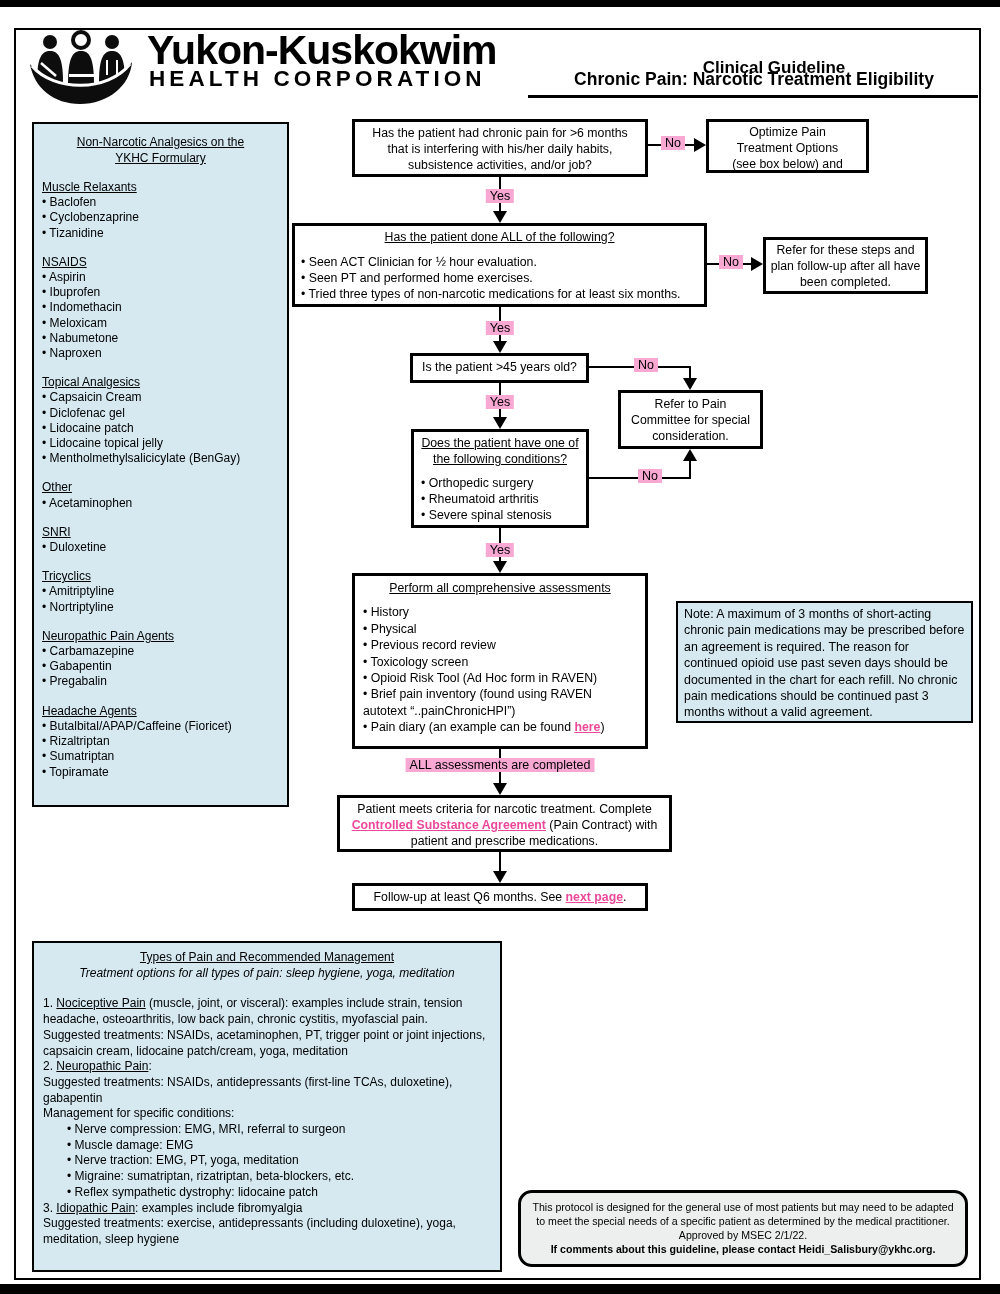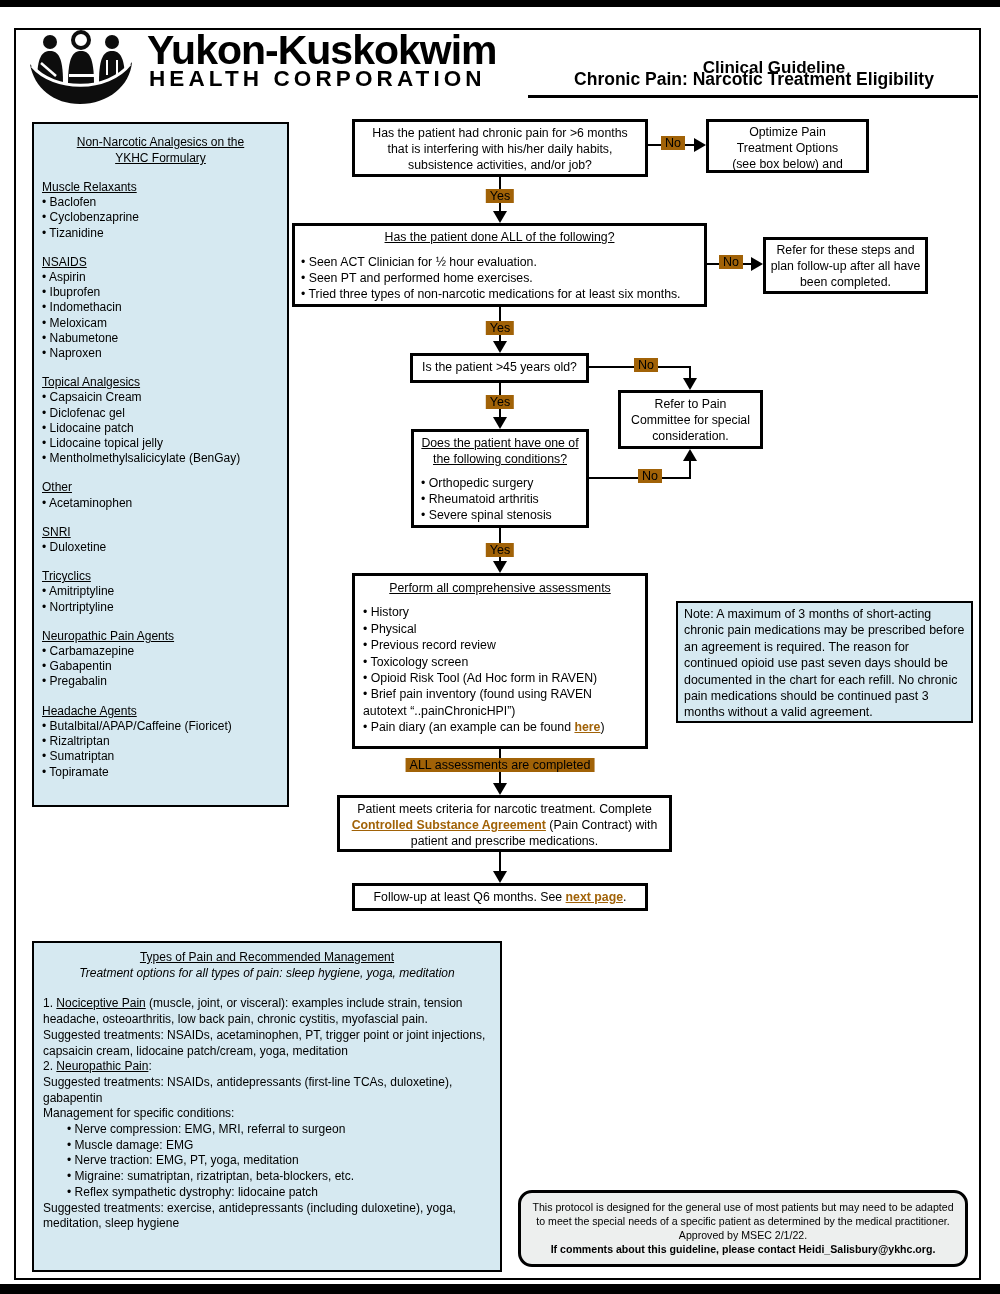--- a/index.html
+++ b/index.html
@@ -28,42 +28,42 @@
   .fsec { margin-bottom:14px; }
   .fhead { text-decoration:underline; }
   .fitem::before { content:"• "; }
 
   
   .fbox { position:absolute; border:3px solid #000; background:#fff; font-size:12.3px; line-height:16px; overflow:hidden; }
   .center { text-align:center; }
   .btitle { text-align:center; margin-bottom:8px; }
   .btitle .u, .u { text-decoration:underline; }
   .fb-item::before { content:"• "; }
-  .lnk { color:#a16207; font-weight:bold; text-decoration:underline; cursor:pointer; }
+  .lnk { color:#ec4899; font-weight:bold; text-decoration:underline; cursor:pointer; }
 
   #bA     { left:352px; top:119px; width:296px; height:58px;  padding:3px 6px; }
   #bOpt   { left:706px; top:119px; width:163px; height:54px;  padding:2px 20px; }
   #bB     { left:292px; top:223px; width:415px; height:84px;  padding:3px 6px; }
   #bB .btitle { margin-bottom:9px; }
   #bRefer { left:763px; top:237px; width:165px; height:57px;  padding:2px 4px; }
   #bC     { left:410px; top:353px; width:179px; height:30px;  padding:3px 2px; }
   #bComm  { left:618px; top:390px; width:145px; height:59px;  padding:3px 4px; }
   #bD     { left:411px; top:429px; width:178px; height:99px;  padding:3px 7px; }
   #bE     { left:352px; top:573px; width:296px; height:176px; padding:4px 8px; line-height:16.4px; }
   #bNote  { left:676px; top:601px; width:297px; height:122px; padding:3px 6px; font-size:12.4px; line-height:16.4px; }
   #bF     { left:337px; top:795px; width:335px; height:57px;  padding:3px 4px; }
   #bG     { left:352px; top:883px; width:296px; height:28px;  padding:3px 2px; }
 
   
   .vline,.hline { position:absolute; background:#000; }
   .arr { position:absolute; width:0; height:0; }
   .arr.down  { border-left:7px solid transparent; border-right:7px solid transparent; border-top:12px solid #000; }
   .arr.up    { border-left:7px solid transparent; border-right:7px solid transparent; border-bottom:12px solid #000; }
   .arr.right { border-top:7px solid transparent; border-bottom:7px solid transparent; border-left:12px solid #000; }
-  .lbl { position:absolute; background:#a16207; padding:0 4px; font-size:12.5px; transform:translateX(-50%); white-space:nowrap; z-index:2; }
+  .lbl { position:absolute; background:#f9a8d4; padding:0 4px; font-size:12.5px; transform:translateX(-50%); white-space:nowrap; z-index:2; }
 
   
   #types { left:32px; top:941px; width:470px; height:331px; padding:7px 9px; font-size:12px; line-height:15.7px; }
   .t-title { text-align:center; text-decoration:underline; }
   .t-sub { text-align:center; font-style:italic; }
   .t-gap { margin-top:15px; }
   #types ul { list-style:none; padding-left:24px; }
   #types li::before { content:"• "; }
 
   
@@ -245,20 +245,21 @@
     <p><span>2. </span><span class="u">Neuropathic Pain</span><span>:</span></p>
     <p>Suggested treatments: NSAIDs, antidepressants (first-line TCAs, duloxetine), gabapentin</p>
     <p>Management for specific conditions:</p>
     <ul>
       <li>Nerve compression: EMG, MRI, referral to surgeon</li>
       <li>Muscle damage: EMG</li>
       <li>Nerve traction: EMG, PT, yoga, meditation</li>
       <li>Migraine: sumatriptan, rizatriptan, beta-blockers, etc.</li>
       <li>Reflex sympathetic dystrophy: lidocaine patch</li>
     </ul>
+    <p><span>3. </span><span class="u">Idiopathic Pain</span><span>: examples include fibromyalgia</span></p>
     <p>Suggested treatments: exercise, antidepressants (including duloxetine), yoga, meditation, sleep hygiene</p>
   </div>
 
   <div id="footer">
     <div>This protocol is designed for the general use of most patients but may need to be adapted to meet the special needs of a specific patient as determined by the medical practitioner.</div>
     <div>Approved by MSEC 2/1/22.</div>
     <div class="foot-bold">If comments about this guideline, please contact Heidi_Salisbury@ykhc.org.</div>
   </div>
 
 </div>

